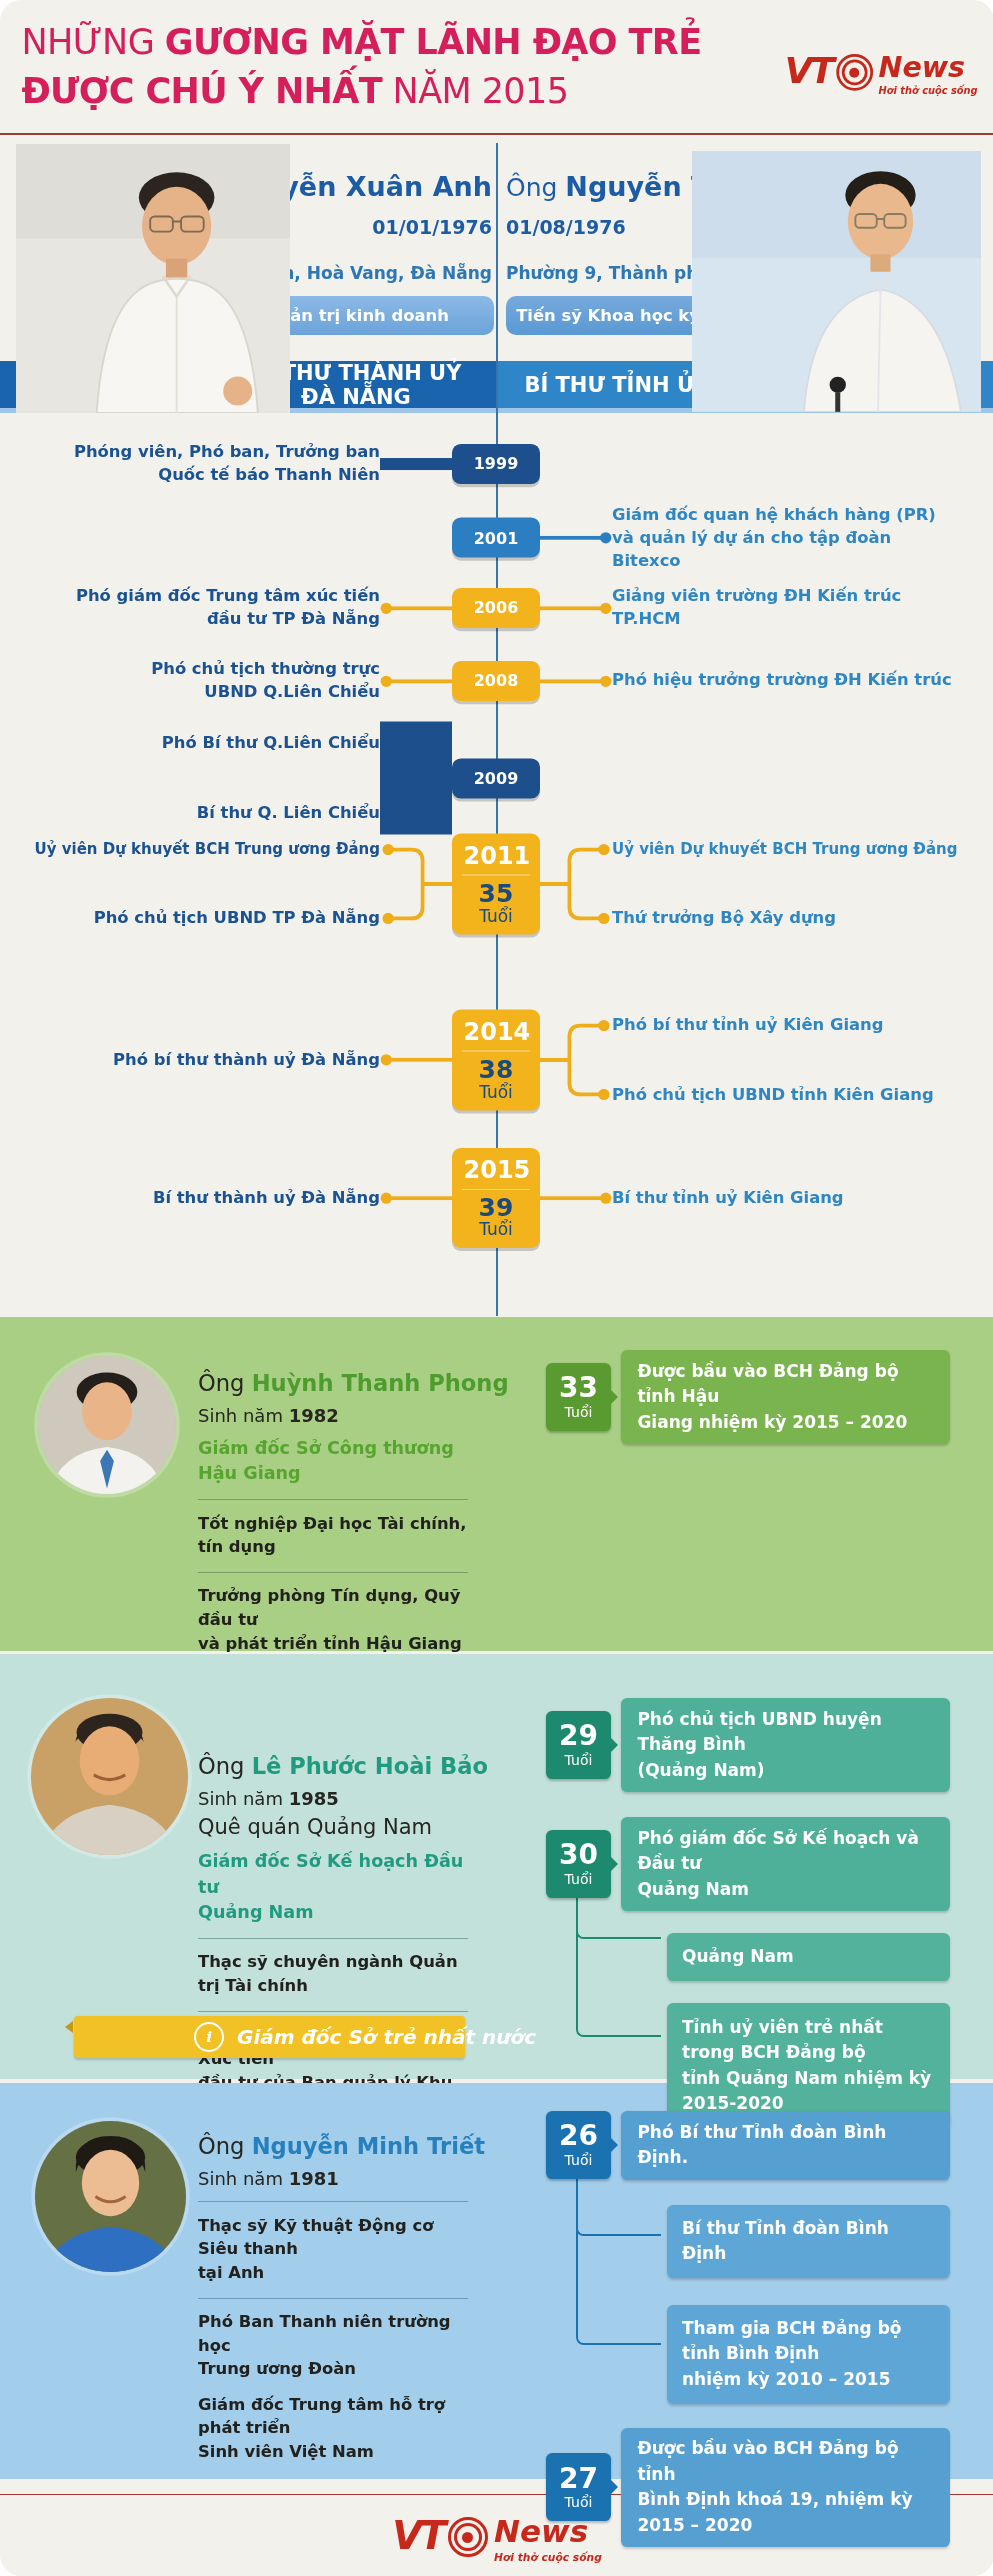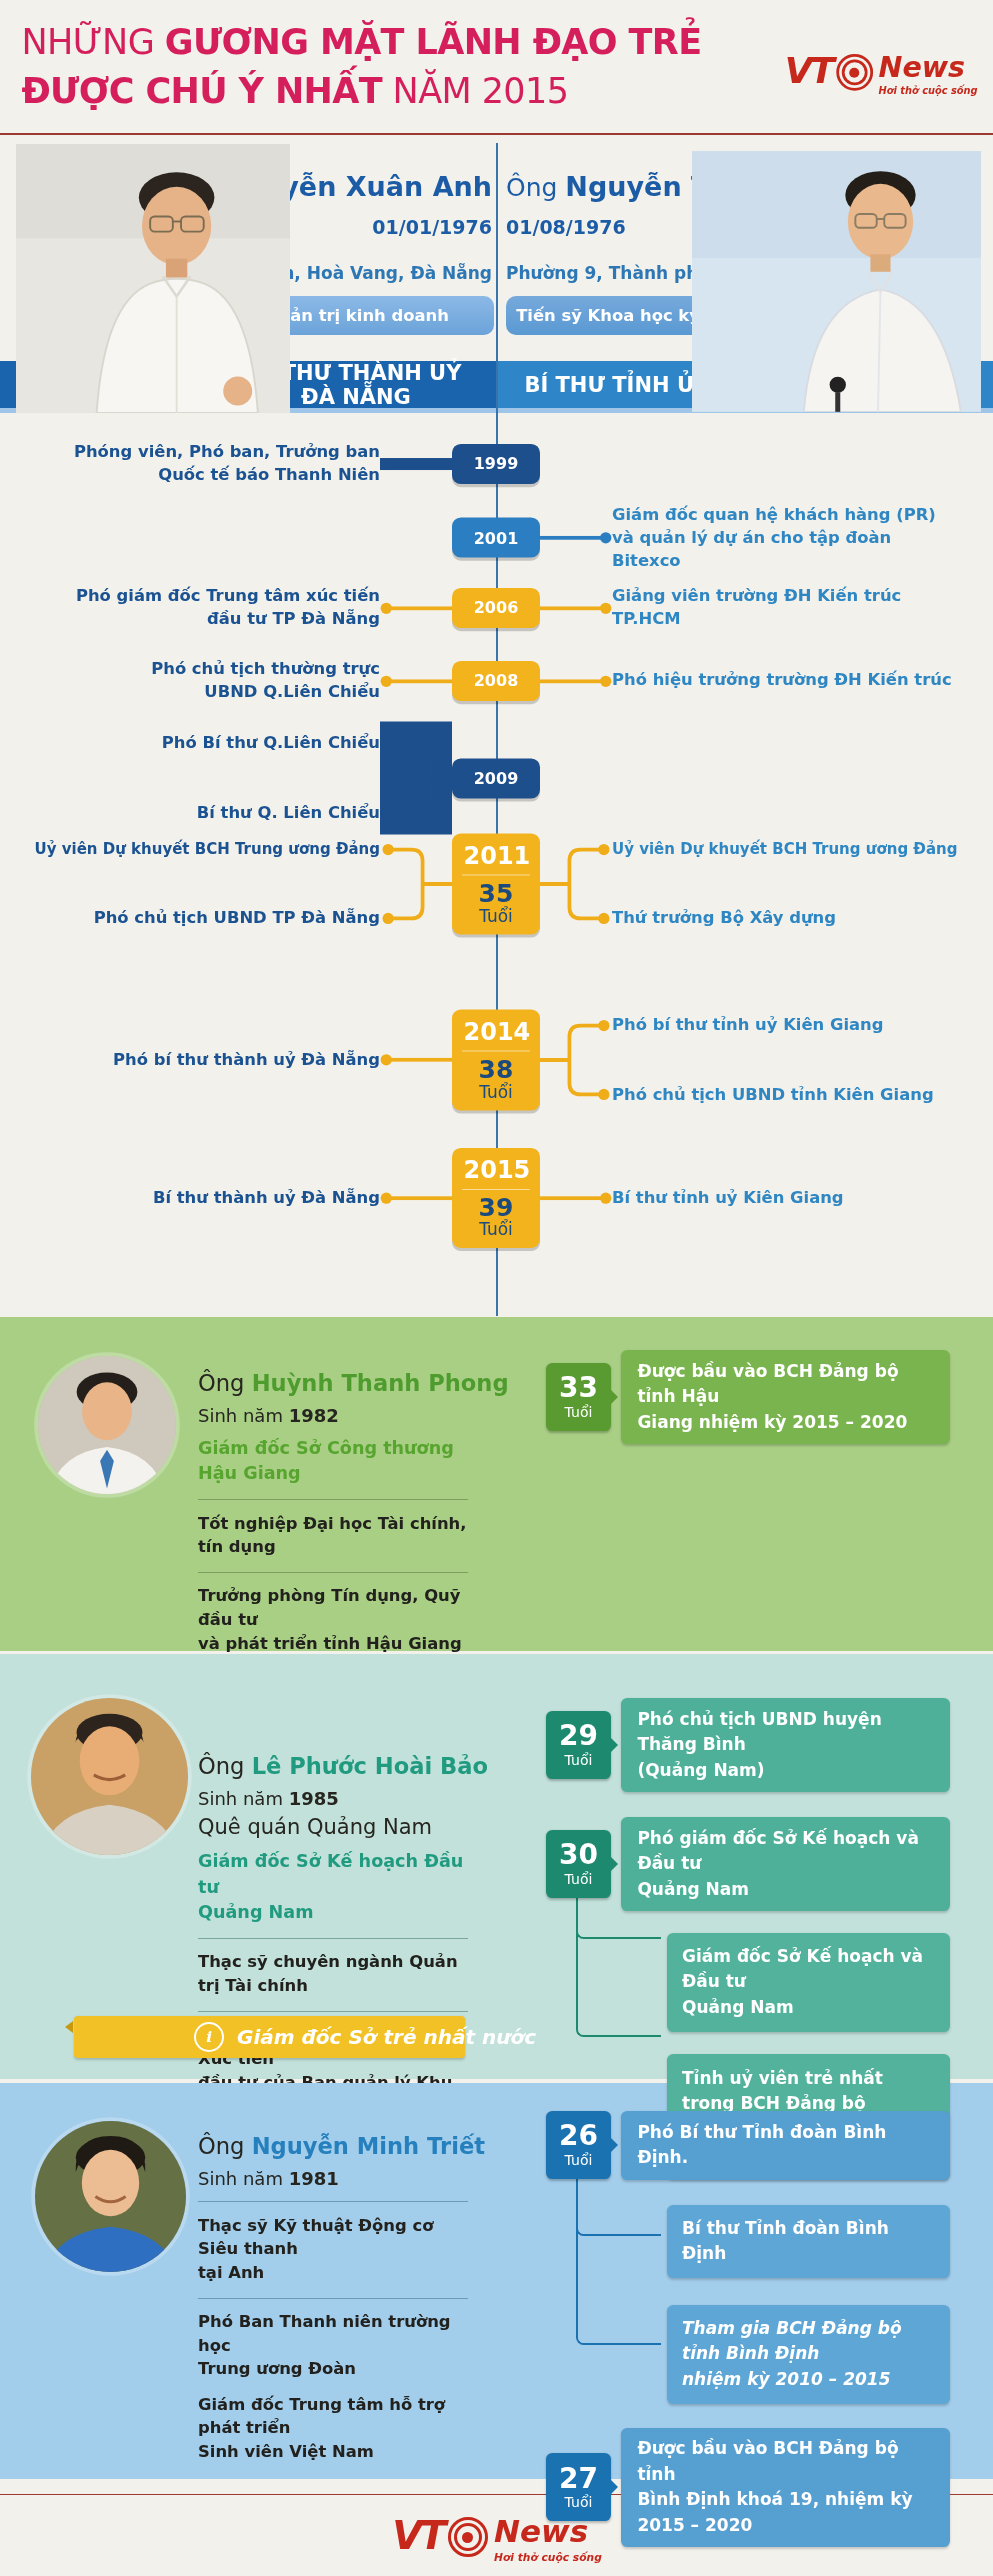--- a/index.html
+++ b/index.html
@@ -1,17 +1,17 @@
 <!DOCTYPE html>
 <html lang="vi" style="font-size:10px"><head>
 <meta charset="utf-8">
 <style>
   html,body{margin:0;padding:0;}
   .page{position:relative;width:994px;height:2576px;background:#f2f1ec;
-        font-family:"DejaVu Sans","Liberation Sans",sans-serif;overflow:hidden;}
+        font-family:"DejaVu Sans","Liberation Sans",sans-serif;overflow:hidden;border-radius:21px;}
 
   
   .title{position:absolute;left:21.4px;top:17.6px;font-size:35px;line-height:1.42;
          color:#d51f5c;letter-spacing:-0.6px;font-weight:800;}
   .title .light{font-weight:400;}
   .header-rule{position:absolute;top:133px;left:0;width:994px;height:1.9px;background:#9d3a32;}
 
   
   .vtc{display:flex;align-items:flex-start;color:#c6281c;position:relative;}
   .vtc .vt{font-size:39px;font-weight:800;font-style:italic;letter-spacing:-2.5px;line-height:1;}
@@ -507,21 +507,20 @@
           <div class="chip teal-chip">
             <div class="num">30</div>
             <div class="lbl">Tuổi</div>
           </div>
           <div class="bbox teal-box">
             <div>Phó giám đốc Sở Kế hoạch và Đầu tư</div>
               <div>Quảng Nam</div>
           </div>
         </div>
         <div class="bsub teal-sub" style="margin-top:21.4px;">
-          <div>Giám đốc Sở Kế hoạch và Đầu tư</div>
             <div>Quảng Nam</div>
         </div>
         <div class="bsub teal-sub" style="margin-top:22.6px;">
           <div>Tỉnh uỷ viên trẻ nhất trong BCH Đảng bộ</div>
             <div>tỉnh Quảng Nam nhiệm kỳ 2015-2020</div>
         </div>
       </div>
     </div>
   </div>
 
@@ -564,21 +563,21 @@
             <div class="num">26</div>
             <div class="lbl">Tuổi</div>
           </div>
           <div class="bbox blue-box">
             <div>Phó Bí thư Tỉnh đoàn Bình Định.</div>
           </div>
         </div>
         <div class="bsub blue-sub" style="margin-top:25px;">
           <div>Bí thư Tỉnh đoàn Bình Định</div>
         </div>
-        <div class="bsub blue-sub" style="margin-top:26.4px;font-style:italic;">
+        <div class="bsub blue-sub" style="margin-top:26.4px;">
           <div>Tham gia BCH Đảng bộ tỉnh Bình Định</div>
             <div>nhiệm kỳ 2010 – 2015</div>
         </div>
       </div>
       <div class="brow" style="margin-top:24px;">
         <div class="chip blue-chip">
           <div class="num">27</div>
           <div class="lbl">Tuổi</div>
         </div>
         <div class="bbox blue-box">

